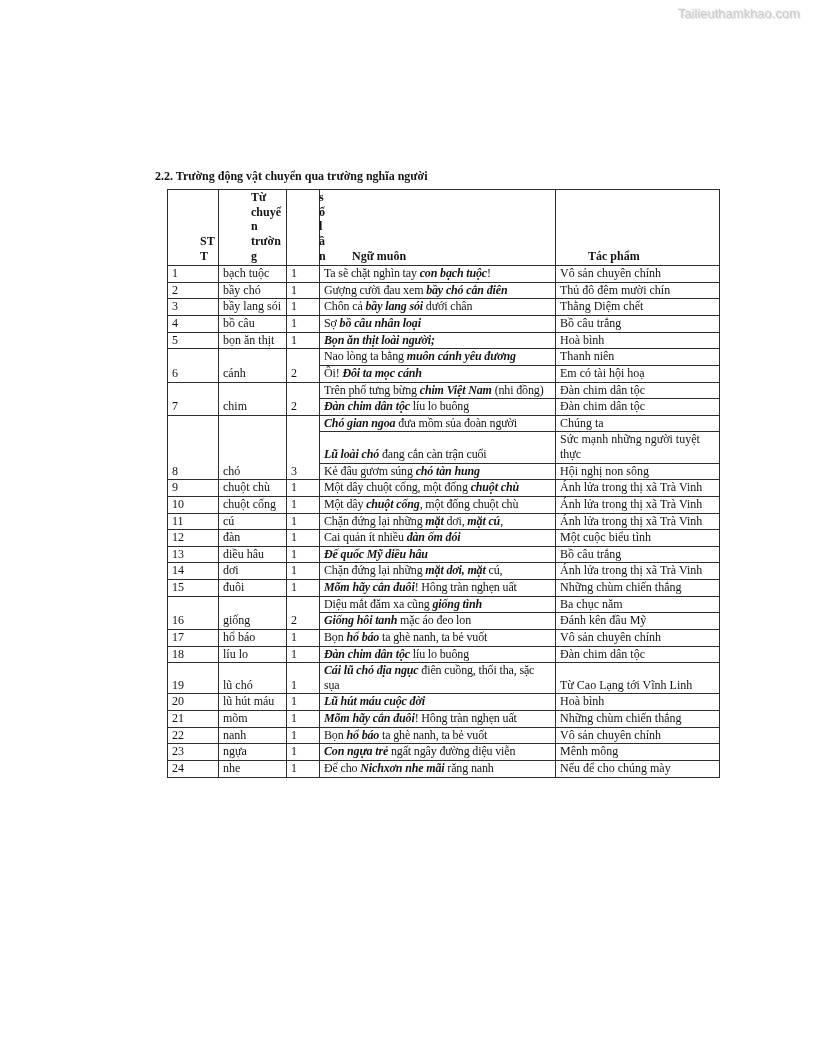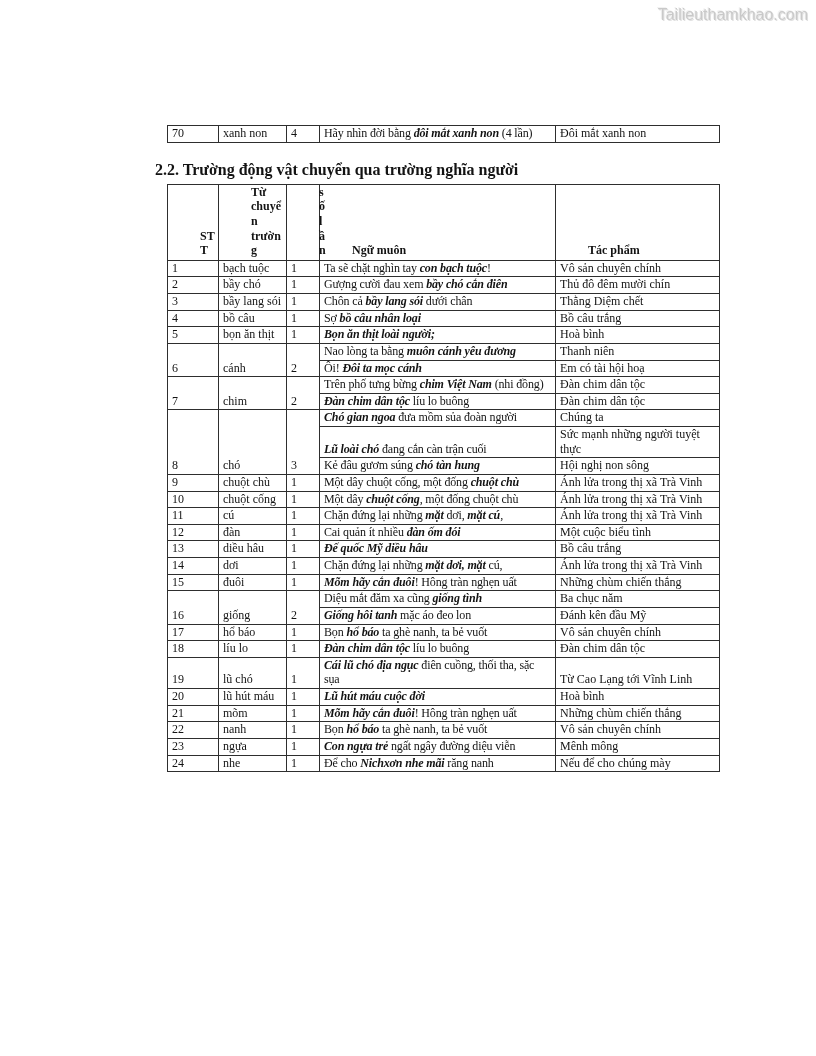--- a/index.html
+++ b/index.html
@@ -2,69 +2,62 @@
 <html><head>
 <meta charset="utf-8">
 <style>
   html,body{margin:0;padding:0;background:#e9e9e9;}
   .page{
     width:816px;height:1056px;background:#ffffff;position:relative;
     font-family:"Liberation Serif", serif;color:#131313;margin:0 auto;
     overflow:hidden;
   }
   .watermark{
-    position:absolute;top:6px;right:8px;
+    position:absolute;top:6px;right:16px;
     font-family:"Liberation Sans", sans-serif;
-    font-size:16px;color:#c9c9c9;
+    font-size:13px;color:#c9c9c9;
     text-shadow:-1px -1px 0 #f2f2f2, 1px 1px 0 #e0e0e0;
   }
   .content{position:absolute;left:167px;top:125px;width:552px;}
   table{
     border-collapse:collapse;table-layout:fixed;width:552px;
     font-size:12px;line-height:1.22;
   }
   td,th{
     border:1px solid #2e2e2e;padding:0 3px 1px 4px;
     text-align:left;font-weight:normal;word-wrap:break-word;
   }
   .top-table td{vertical-align:middle;}
   .top-table tr.partial td{height:20px;}
   .main-table td{vertical-align:bottom;}
   .main-table th{vertical-align:bottom;font-weight:bold;padding-bottom:2px;padding-left:32px;}
   .ctx{letter-spacing:-0.15px;}
   .hl{font-weight:bold;font-style:italic;}
   .heading{
-    font-size:16px;font-weight:bold;
-    margin:18px 0 5px -12px;white-space:nowrap;
+    font-size:12px;font-weight:bold;
+    margin:44px 0 5px -12px;white-space:nowrap;
   }
 </style>
 </head>
 <body>
 
 <div class="page">
   <span class="watermark">Tailieuthamkhao.com</span>
 
   <div class="content">
 
     <table class="top-table">
       <colgroup>
         <col style="width:51px">
           <col style="width:68px">
           <col style="width:33px">
         <col style="width:236px">
           <col style="width:164px">
       </colgroup>
       <tbody id="top-tbody">
-          <tr>
-            <td rowspan="1">70</td>
-            <td rowspan="1">xanh non</td>
-            <td rowspan="1">4</td>
-            <td class="ctx">Hãy nhìn đời bằng <span class="hl ctx">đôi mắt xanh non</span> (4 lần)</td>
-            <td>Đôi mắt xanh non</td>
-          </tr>
         </tbody>
     </table>
 
     <div class="heading">2.2. Trường động vật chuyển qua trường nghĩa người</div>
 
     <table class="main-table">
       <colgroup>
         <col style="width:51px">
           <col style="width:68px">
           <col style="width:33px">

